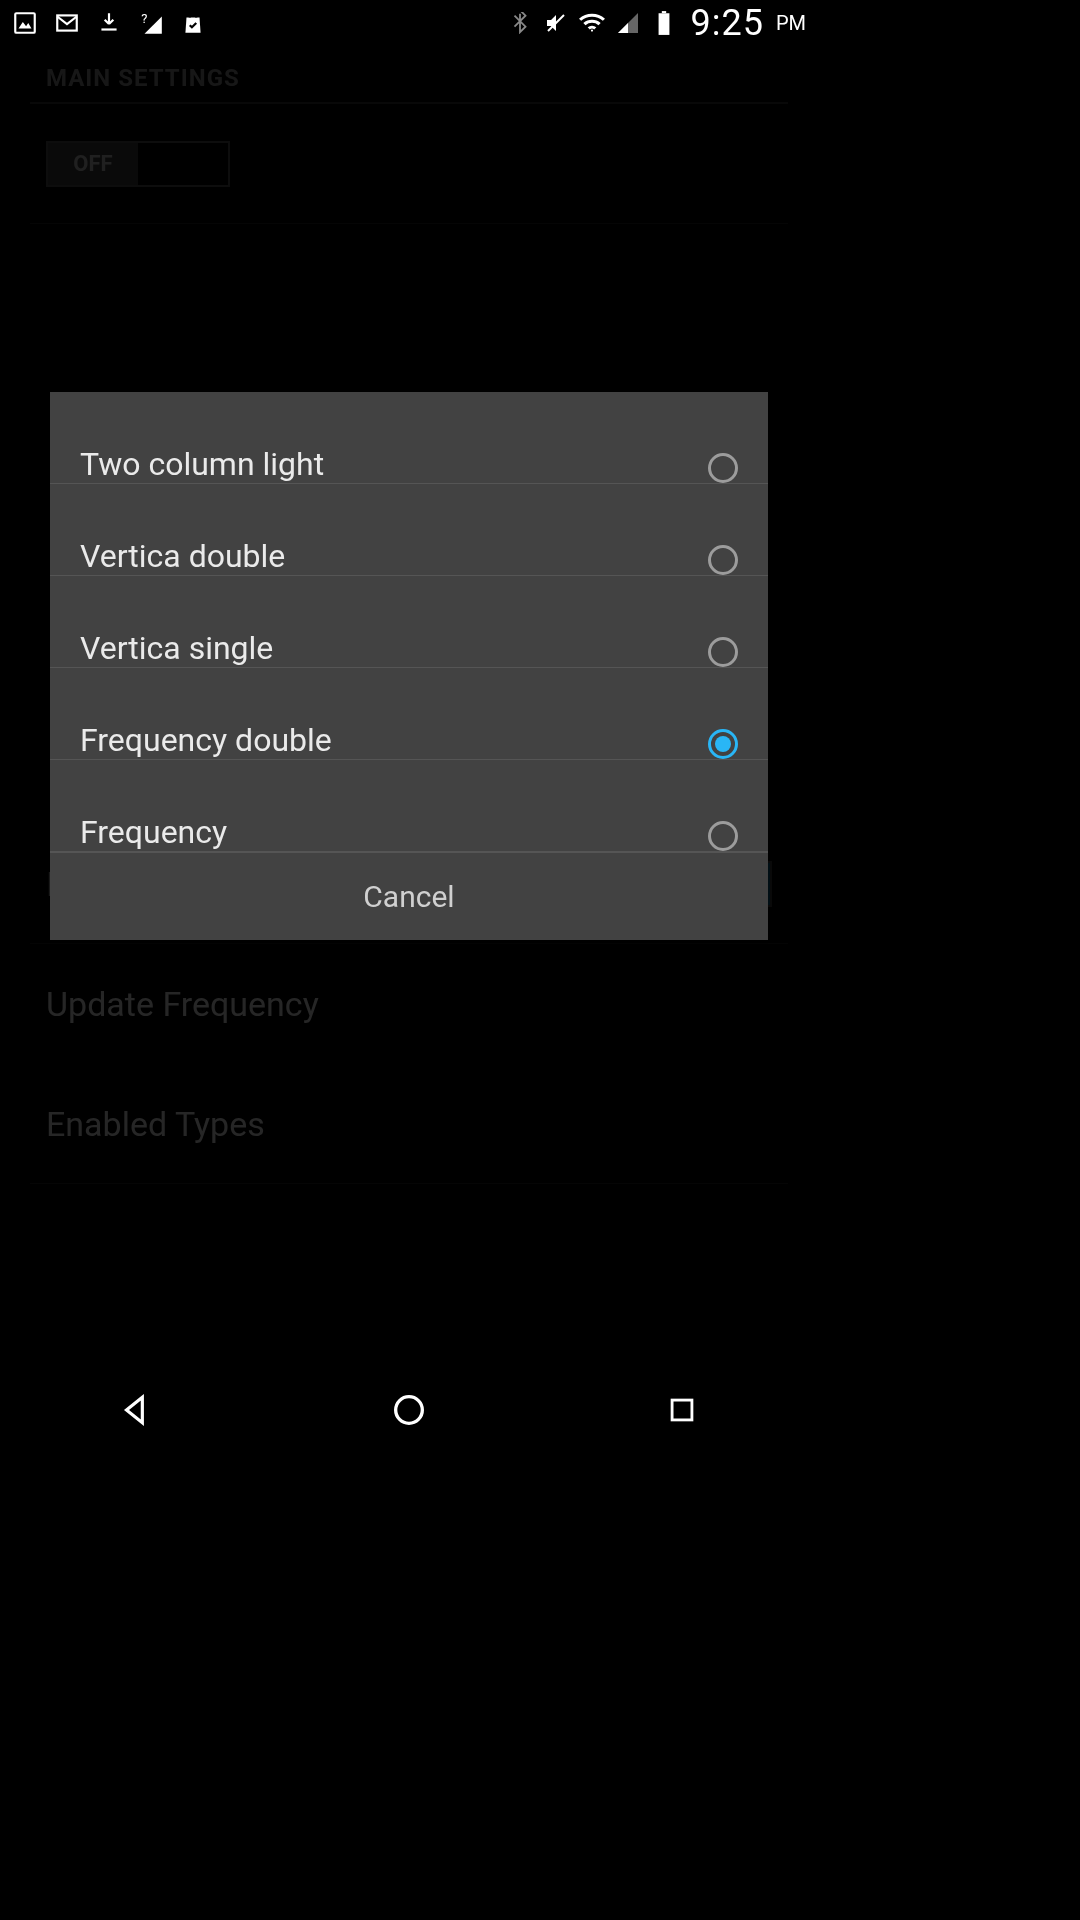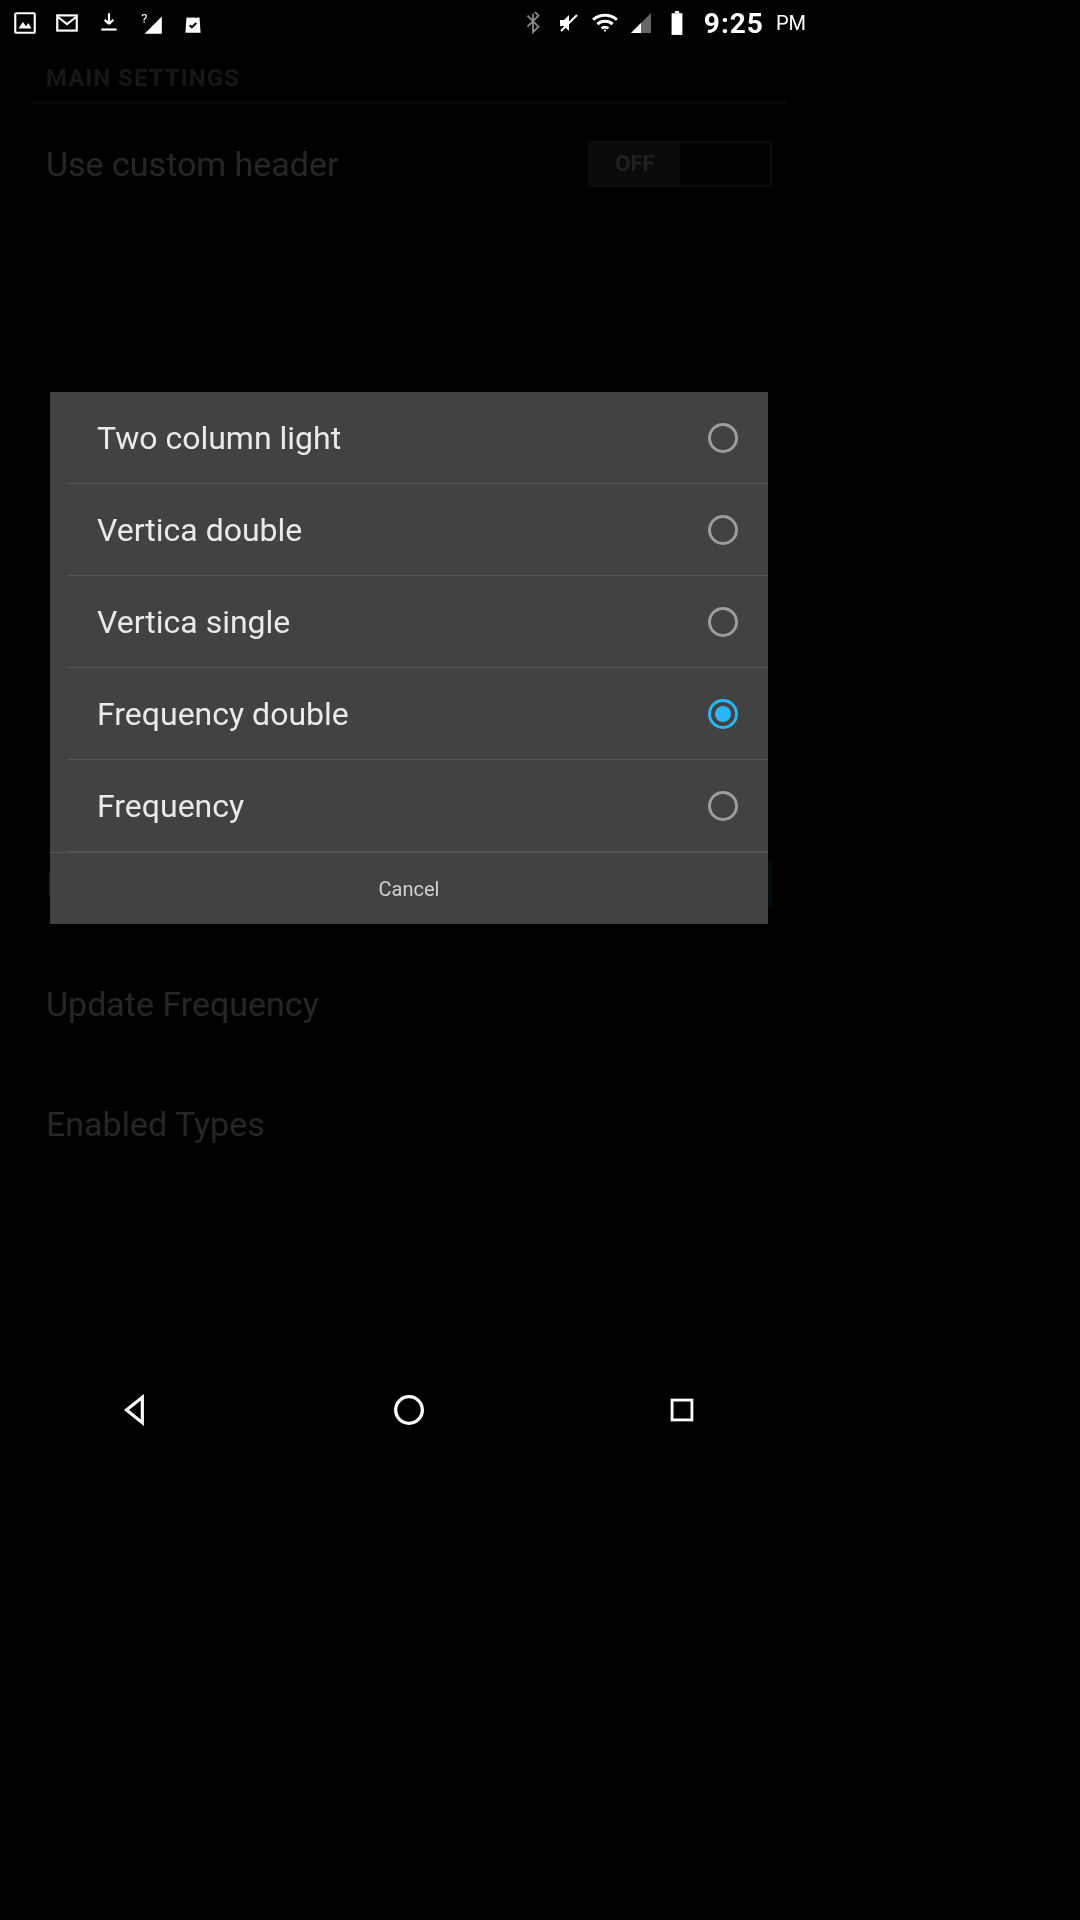--- a/index.html
+++ b/index.html
@@ -21,21 +21,21 @@
     display: flex;
     align-items: center;
     justify-content: space-between;
     padding: 0 12px;
     font-size: 24px;
     color: #fff;
   }
   .status-left, .status-right { display: flex; align-items: center; gap: 16px; }
   .status-right { gap: 10px; }
   .status-icon { width: 26px; height: 26px; display:inline-flex; align-items:center; justify-content:center; }
-  .status-time { font-size: 28px; font-weight: 700; letter-spacing: 1px; margin-left: 4px;}
+  .status-time { font-size: 36px; font-weight: 400; letter-spacing: 1px; margin-left: 4px;}
   .status-ampm { font-size: 20px; font-weight: 400; margin-left: 2px; }
 
   
   .settings-page {
     position: absolute;
     top: 46px;
     left: 0;
     right: 0;
     bottom: 88px;
     padding: 0 30px;
@@ -82,46 +82,45 @@
     position: absolute;
     left: 50px;
     right: 50px;
     top: 392px;
     background: #424242;
     box-shadow: 0 10px 30px rgba(0,0,0,0.6);
   }
   .dialog-row {
     height: 92px;
     display: flex;
-    align-items: center;
+    align-items: flex-end;
     justify-content: space-between;
     padding: 0 30px;
     border-bottom: 1px solid #555;
     font-size: 32px;
     color: #eaeaea;
-    margin-left: 17px;
   }
   .dialog-row:last-of-type { border-bottom: none; }
   .radio {
     width: 30px; height: 30px;
     border: 3px solid #9c9c9c;
     border-radius: 50%;
     display:flex; align-items:center; justify-content:center;
   }
   .radio.checked { border-color: #29b6f6; }
   .radio.checked::after {
     content:"";
     width: 16px; height: 16px;
     background: #29b6f6;
     border-radius: 50%;
   }
   .dialog-cancel {
-    height: 72px;
+    height: 88px;
     display:flex; align-items:center; justify-content:center;
-    font-size: 20px;
+    font-size: 30px;
     color: #d0d0d0;
     border-top: 1px solid #555;
   }
 
   
   .nav-bar {
     position: absolute;
     left: 0; right: 0; bottom: 0;
     height: 88px;
     background: #000;
@@ -202,21 +201,20 @@
     <span class="status-time">9:25</span>
     <span class="status-ampm">PM</span>
   </div>
 </div>
 
 <div class="settings-page">
   <div class="section-header">MAIN SETTINGS</div>
 
 
   <div class="setting-row">
-    <span class="setting-label">Use custom header</span>
     <div class="toggle off">
       <div class="half left">OFF</div>
       <div class="half right"></div>
     </div>
   </div>
 
   <div class="setting-row" style="visibility:hidden"></div>
   <div class="setting-row" style="visibility:hidden"></div>
   <div class="setting-row" style="visibility:hidden"></div>
   <div class="setting-row" style="visibility:hidden"></div>

